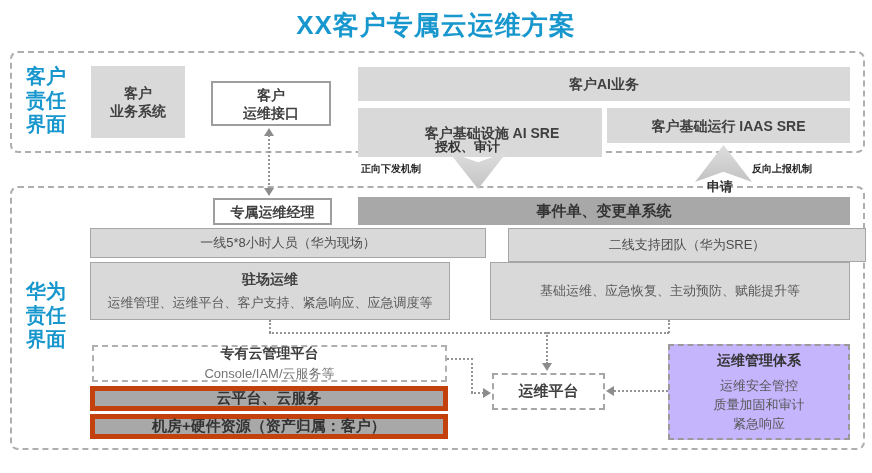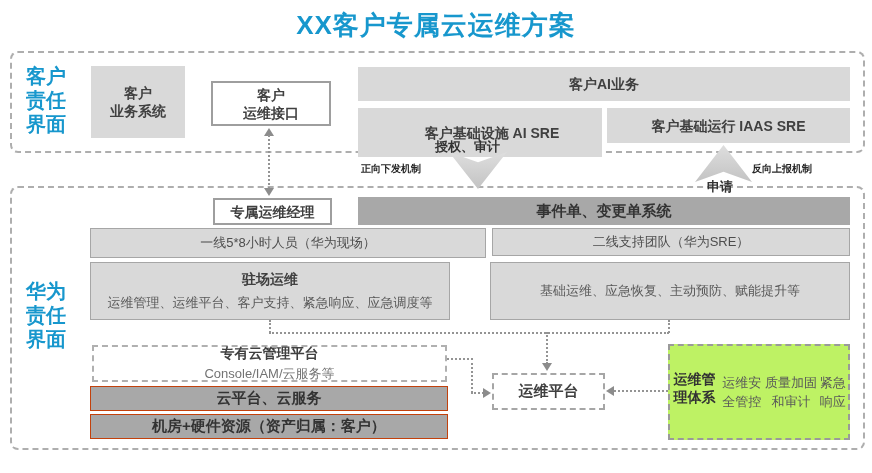--- a/index.html
+++ b/index.html
@@ -6,21 +6,21 @@
   body{font-family:"Liberation Sans","DejaVu Sans",sans-serif;}
   #stage{position:relative;width:872px;height:473px;background:#ffffff;overflow:hidden;}
   .abs{position:absolute;box-sizing:border-box;}
   .title{width:100%;text-align:center;top:8px;left:0;font-size:26px;font-weight:bold;color:#1797cd;letter-spacing:1px;}
   .section{border:2px dashed #aeaeae;border-radius:8px;background:#ffffff;}
   .side-label{font-size:20px;font-weight:bold;color:#1797cd;line-height:24px;white-space:pre-line;text-align:left;}
   .gbox{background:#d9d9d9;display:flex;align-items:center;justify-content:center;text-align:center;
         font-size:14px;font-weight:bold;color:#404040;white-space:pre-line;line-height:18px;}
   .wbox{background:#ffffff;border:2px solid #9e9e9e;display:flex;align-items:center;justify-content:center;
         text-align:center;font-size:14px;font-weight:bold;color:#404040;white-space:pre-line;line-height:18px;}
-  .mbox{background:#a8a8a8;border:1px solid #c2410c;display:flex;align-items:center;justify-content:center;
+  .mbox{background:#a8a8a8;border:5px solid #c2410c;display:flex;align-items:center;justify-content:center;
         text-align:center;font-size:15px;font-weight:bold;color:#333333;}
   .lbox{background:#d9d9d9;border:1px solid #a6a6a6;display:flex;align-items:center;justify-content:center;
         text-align:center;font-size:13px;color:#4d4d4d;}
   .twobox{background:#d9d9d9;border:1px solid #a6a6a6;display:flex;flex-direction:column;align-items:center;justify-content:center;text-align:center;}
   .twobox .bt{font-size:14px;font-weight:bold;color:#404040;margin-bottom:5px;}
   .twobox .bd{font-size:13px;color:#595959;}
   .dashbox{background:#ffffff;border:2px dashed #b0b0b0;display:flex;flex-direction:column;align-items:center;justify-content:center;text-align:center;}
   .dashbox .bt{font-size:14px;font-weight:bold;color:#404040;}
   .dashbox .bd{font-size:13px;color:#737373;margin-top:2px;}
   .gap-label{font-size:10px;font-weight:bold;color:#262626;}
@@ -28,21 +28,21 @@
   .blockarrow{background:linear-gradient(180deg,#dedede,#c3c3c3);}
   .arrow-down-shape{clip-path:polygon(0 0,50% 28%,100% 0,50% 100%);}
   .arrow-up-shape{clip-path:polygon(50% 0,100% 100%,50% 72%,0 100%);}
   .dot-h{height:0;border-top:2px dotted #949494;}
   .dot-v{width:0;border-left:2px dotted #949494;}
   .tri{width:0;height:0;}
   .tri-up{border-left:5px solid transparent;border-right:5px solid transparent;border-bottom:8px solid #8c8c8c;}
   .tri-down{border-left:5px solid transparent;border-right:5px solid transparent;border-top:8px solid #8c8c8c;}
   .tri-right{border-top:5px solid transparent;border-bottom:5px solid transparent;border-left:8px solid #8c8c8c;}
   .tri-left{border-top:5px solid transparent;border-bottom:5px solid transparent;border-right:8px solid #8c8c8c;}
-  .opsbox{background:#bef264;border:2px dashed #9a9a9a;display:flex;flex-direction:row;align-items:center;justify-content:center;text-align:center;}
+  .opsbox{background:#c4b5fd;border:2px dashed #9a9a9a;display:flex;flex-direction:column;align-items:center;justify-content:center;text-align:center;}
   .opsbox .bt{font-size:14px;font-weight:bold;color:#333333;margin-bottom:6px;}
   .opsbox .bd{font-size:13px;color:#595959;line-height:19px;}
 </style>
 </head>
 <body>
 
 <div id="stage">
 
   <div class="abs title">XX客户专属云运维方案</div>
 
@@ -76,21 +76,21 @@
   <div>
     <div class="abs tri tri-up" style="left:264px;top:128px;"></div>
     <div class="abs dot-v" style="left:268px;top:135px;height:54px;"></div>
     <div class="abs tri tri-down" style="left:264px;top:188px;"></div>
   </div>
 
   <div class="abs wbox" style="left:213px;top:198px;width:119px;height:27px;font-size:14px;">专属运维经理</div>
   <div class="abs mbox" style="left:358px;top:197px;width:492px;height:28px;border:none;">事件单、变更单系统</div>
 
   <div class="abs lbox" style="left:90px;top:228px;width:396px;height:30px;">一线5*8小时人员（华为现场）</div>
-  <div class="abs lbox" style="left:492px;top:228px;width:358px;height:28px;">二线支持团队（华为SRE）</div>
+  <div class="abs lbox" style="left:508px;top:228px;width:358px;height:34px;">二线支持团队（华为SRE）</div>
 
   <div class="abs twobox" style="left:90px;top:262px;width:360px;height:58px;">
     <div class="bt">驻场运维</div>
     <div class="bd">运维管理、运维平台、客户支持、紧急响应、应急调度等</div>
   </div>
   <div class="abs twobox" style="left:490px;top:262px;width:360px;height:58px;">
     <div class="bd">基础运维、应急恢复、主动预防、赋能提升等</div>
   </div>
 
   <div class="abs dashbox" style="left:92px;top:345px;width:355px;height:37px;">

